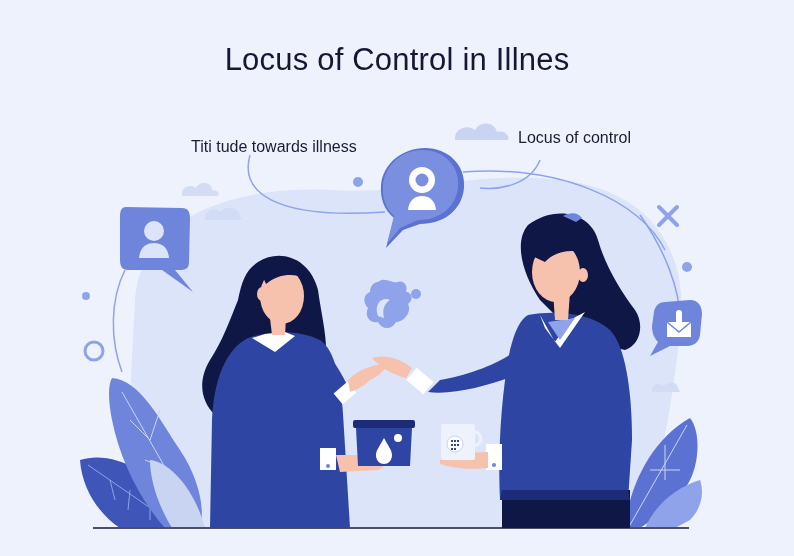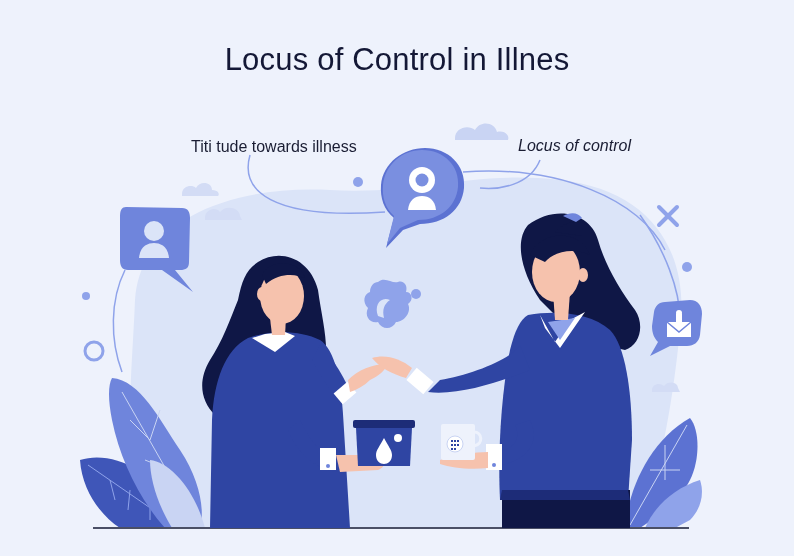--- a/index.html
+++ b/index.html
@@ -9,21 +9,21 @@
       font-family: "Liberation Sans", "DejaVu Sans", sans-serif;
       position: relative;
     }
     .canvas { position: absolute; left: 0; top: 0; width: 714px; height: 556px; }
     .title {
       position: absolute; left: 0; width: 794px; top: 42px;
       text-align: center; font-size: 31px; color: #141836; letter-spacing: 0.2px;
     }
     .label { position: absolute; font-size: 16px; color: #1a1d33; }
     .label-left { left: 143px; top: 138px; margin-left: 48px; }
-    .label-right { left: 518px; top: 137px; font-style: italic; }
+    .label-right { left: 518px; top: 129px; }
     svg { position: absolute; left: 0; top: 0; }
   </style>
 </head>
 <body>
 
 <div class="canvas">
 
   <svg width="794" height="556" viewBox="0 0 794 556">
 
     <path d="M135 300 C140 220 230 185 330 190 C420 195 470 170 560 180 C650 190 690 250 680 330 C672 410 660 470 640 528 L150 528 C120 460 132 380 135 300 Z" fill="#dbe4f8"></path>

